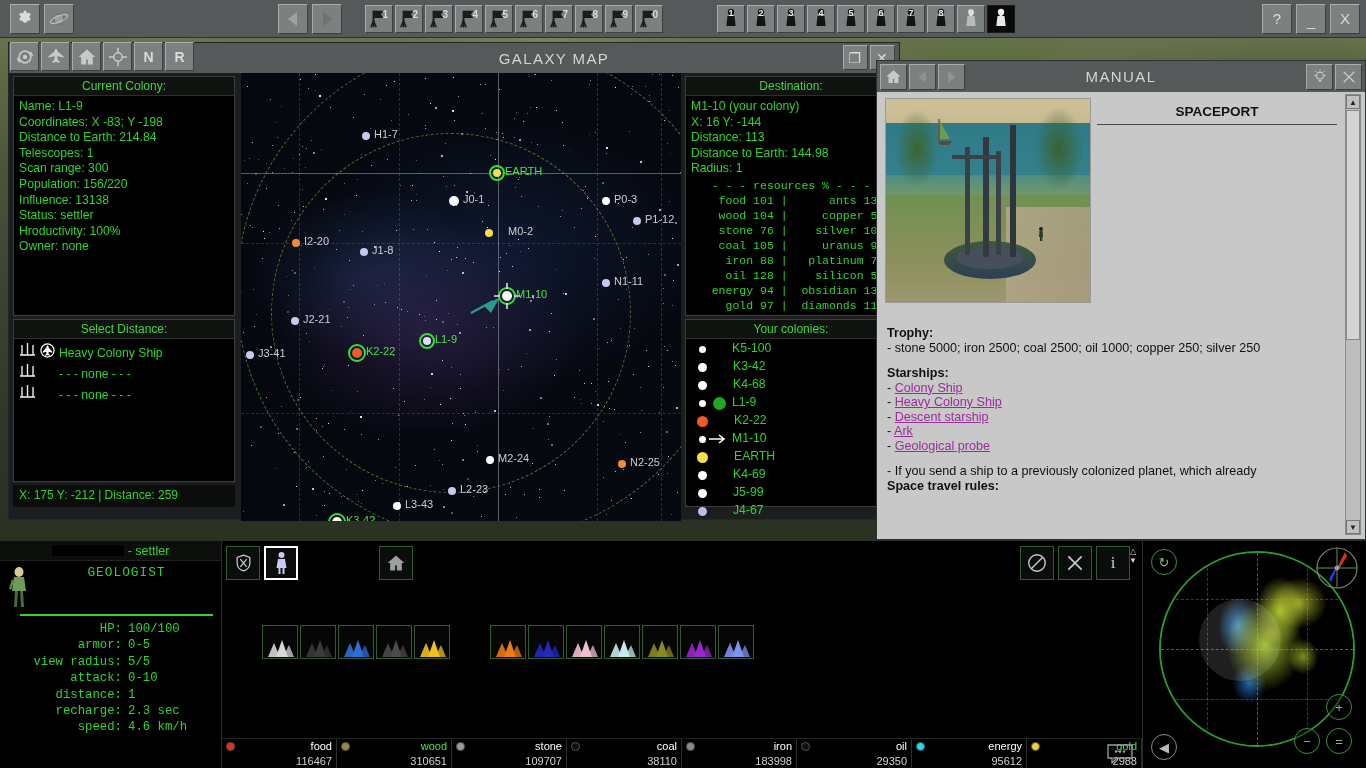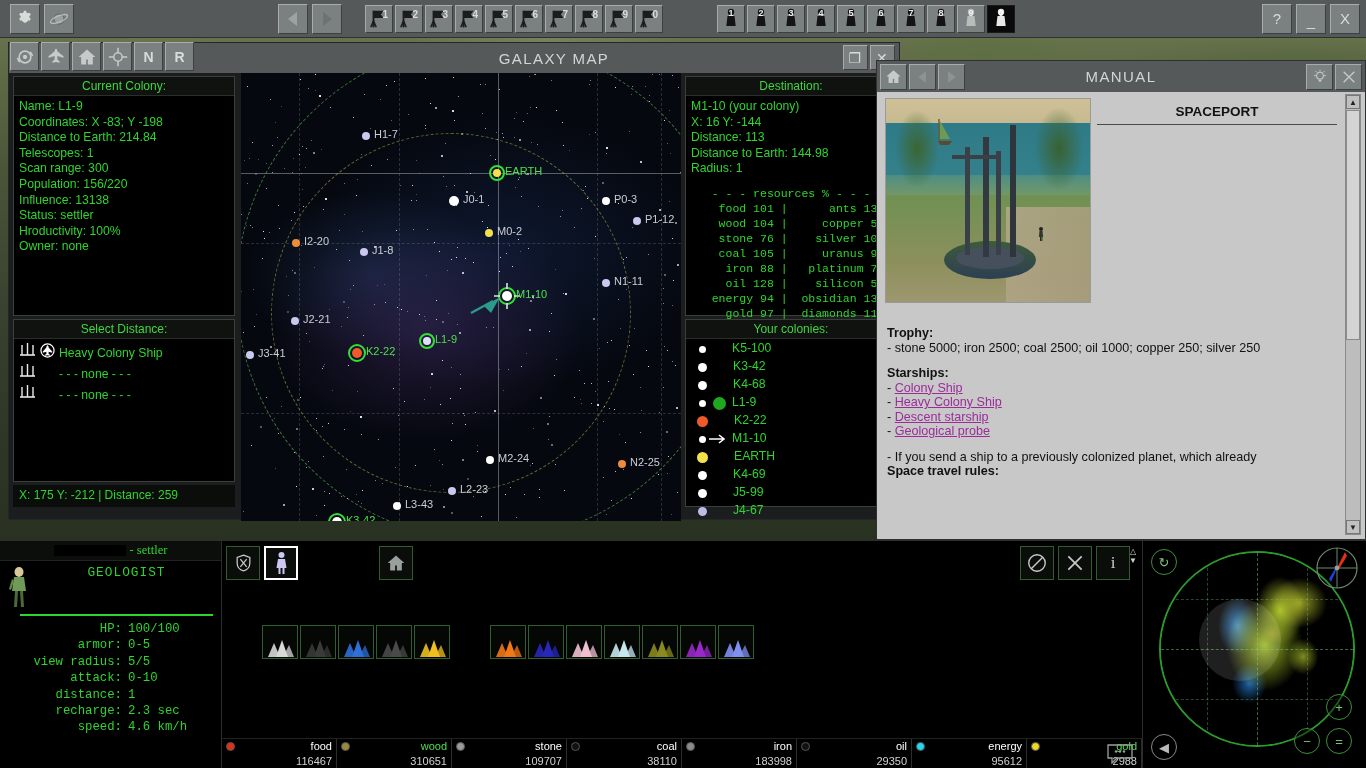--- a/index.html
+++ b/index.html
@@ -122,21 +122,21 @@
   .mlink { color:#9b2d9b; text-decoration:underline; cursor:pointer; }
 
   
   #hud { position:absolute; left:0; bottom:0; width:1366px; height:228px; z-index:3; }
   #unit-panel {
     position:absolute; left:0; top:0; width:222px; height:228px;
     background:#000; border-top:1px solid #2a2f2a; border-right:1px solid #2a2f2a;
   }
   #unit-head {
     height:20px; background:#0c0e0c; color:#2fd42f;
-    font-family:Liberation Serif, serif; font-size:12.5px;
+    font-family:Liberation Sans, sans-serif; font-size:12.5px;
     display:flex; align-items:center; justify-content:center; gap:4px;
     border-bottom:1px solid #1f241f;
   }
   .name-blank { display:inline-block; width:72px; height:11px; background:#000; }
   #unit-body { padding:4px 6px; font-family:"Liberation Mono", monospace; font-size:12.3px; color:#2fd42f; }
   .unit-title { text-align:center; font-size:12.8px; letter-spacing:1px; }
   .unit-hr { height:2px; background:#2fd42f; margin:5px 2px 5px 14px; }
   .stat-row { display:flex; justify-content:flex-start; line-height:16.4px; }
   .stat-k { width:122px; text-align:right; padding-right:6px; }
   .stat-v { text-align:left; }
@@ -1178,21 +1178,21 @@
         <div class="planet" style="left: 365px; top: 128px;">
           <span class="pdot" style="left:-4px;top:-4px;width:8px;height:8px;background:#ffffff"></span>
           <span class="plabel" style="left:8px;top:-8px;color:#c9cdd2">P0-3</span>
         </div>
         <div class="planet" style="left: 396px; top: 148px;">
           <span class="pdot" style="left:-4px;top:-4px;width:8px;height:8px;background:#c9c9ef"></span>
           <span class="plabel" style="left:8px;top:-8px;color:#c9cdd2">P1-12</span>
         </div>
         <div class="planet" style="left: 248px; top: 160px;">
           <span class="pdot" style="left:-4px;top:-4px;width:8px;height:8px;background:#f3e04a"></span>
-          <span class="plabel" style="left:8px;top:-8px;color:#c9cdd2">M0-2</span>
+          <span class="plabel" style="left:19px;top:-8px;color:#c9cdd2">M0-2</span>
         </div>
         <div class="planet" style="left: 55px; top: 170px;">
           <span class="pdot" style="left:-4px;top:-4px;width:8px;height:8px;background:#ef8c3a"></span>
           <span class="plabel" style="left:8px;top:-8px;color:#c9cdd2">I2-20</span>
         </div>
         <div class="planet" style="left: 123px; top: 179px;">
           <span class="pdot" style="left:-4px;top:-4px;width:8px;height:8px;background:#c9c9ef"></span>
           <span class="plabel" style="left:8px;top:-8px;color:#c9cdd2">J1-8</span>
         </div>
         <div class="planet" style="left: 365px; top: 210px;">
@@ -1259,21 +1259,21 @@
   <div class="gpanel" style="left:676px;top:33px;width:212px;height:240px">
     <div class="gphead">Destination:</div>
     <div class="gbody">
       <div id="dest-lines">
           <div>M1-10 (your colony)</div>
           <div>X: 16  Y: -144</div>
           <div>Distance: 113</div>
           <div>Distance to Earth: 144.98</div>
           <div>Radius: 1</div>
         </div>
-      <div class="mono" style="margin-top:9px" id="dest-res-head">   - - - resources % - - -</div>
+      <div class="mono" style="margin-top:1px" id="dest-res-head">   - - - resources % - - -</div>
       <div class="mono" id="dest-res">    food 101 |      ants 130
     wood 104 |     copper 52
     stone 76 |    silver 101
     coal 105 |     uranus 94
      iron 88 |   platinum 74
      oil 128 |    silicon 56
    energy 94 |  obsidian 134
      gold 97 |  diamonds 110</div>
     </div>
   </div>
@@ -1427,20 +1427,21 @@
             <div class="mtext"><b>Trophy:</b></div>
             <div class="mtext">- stone 5000; iron 2500; coal 2500; oil 1000; copper 250; silver 250</div>
           </div>
         </div>
       <div style="height:11px"></div>
       <div class="mtext"><b>Starships:</b></div>
       <div id="manual-starships">
           <div class="mtext">- <span class="mlink">Colony Ship</span></div>
           <div class="mtext">- <span class="mlink">Heavy Colony Ship</span></div>
           <div class="mtext">- <span class="mlink">Descent starship</span></div>
+          <div class="mtext">- <span class="mlink">Ark</span></div>
           <div class="mtext">- <span class="mlink">Geological probe</span></div>
         </div>
       <div style="height:11px"></div>
       <div class="mtext">- If you send a ship to a previously colonized planet, which already</div>
       <div class="mtext"><b>Space travel rules:</b></div>
     </div>
 
     <div id="manual-scroll">
       <div class="sc-btn">▲</div>
       <div style="position:absolute;top:15px;left:0;width:13.5px;height:230px;background:#d4d4d4;border:1px solid #8a8a8a"></div>

